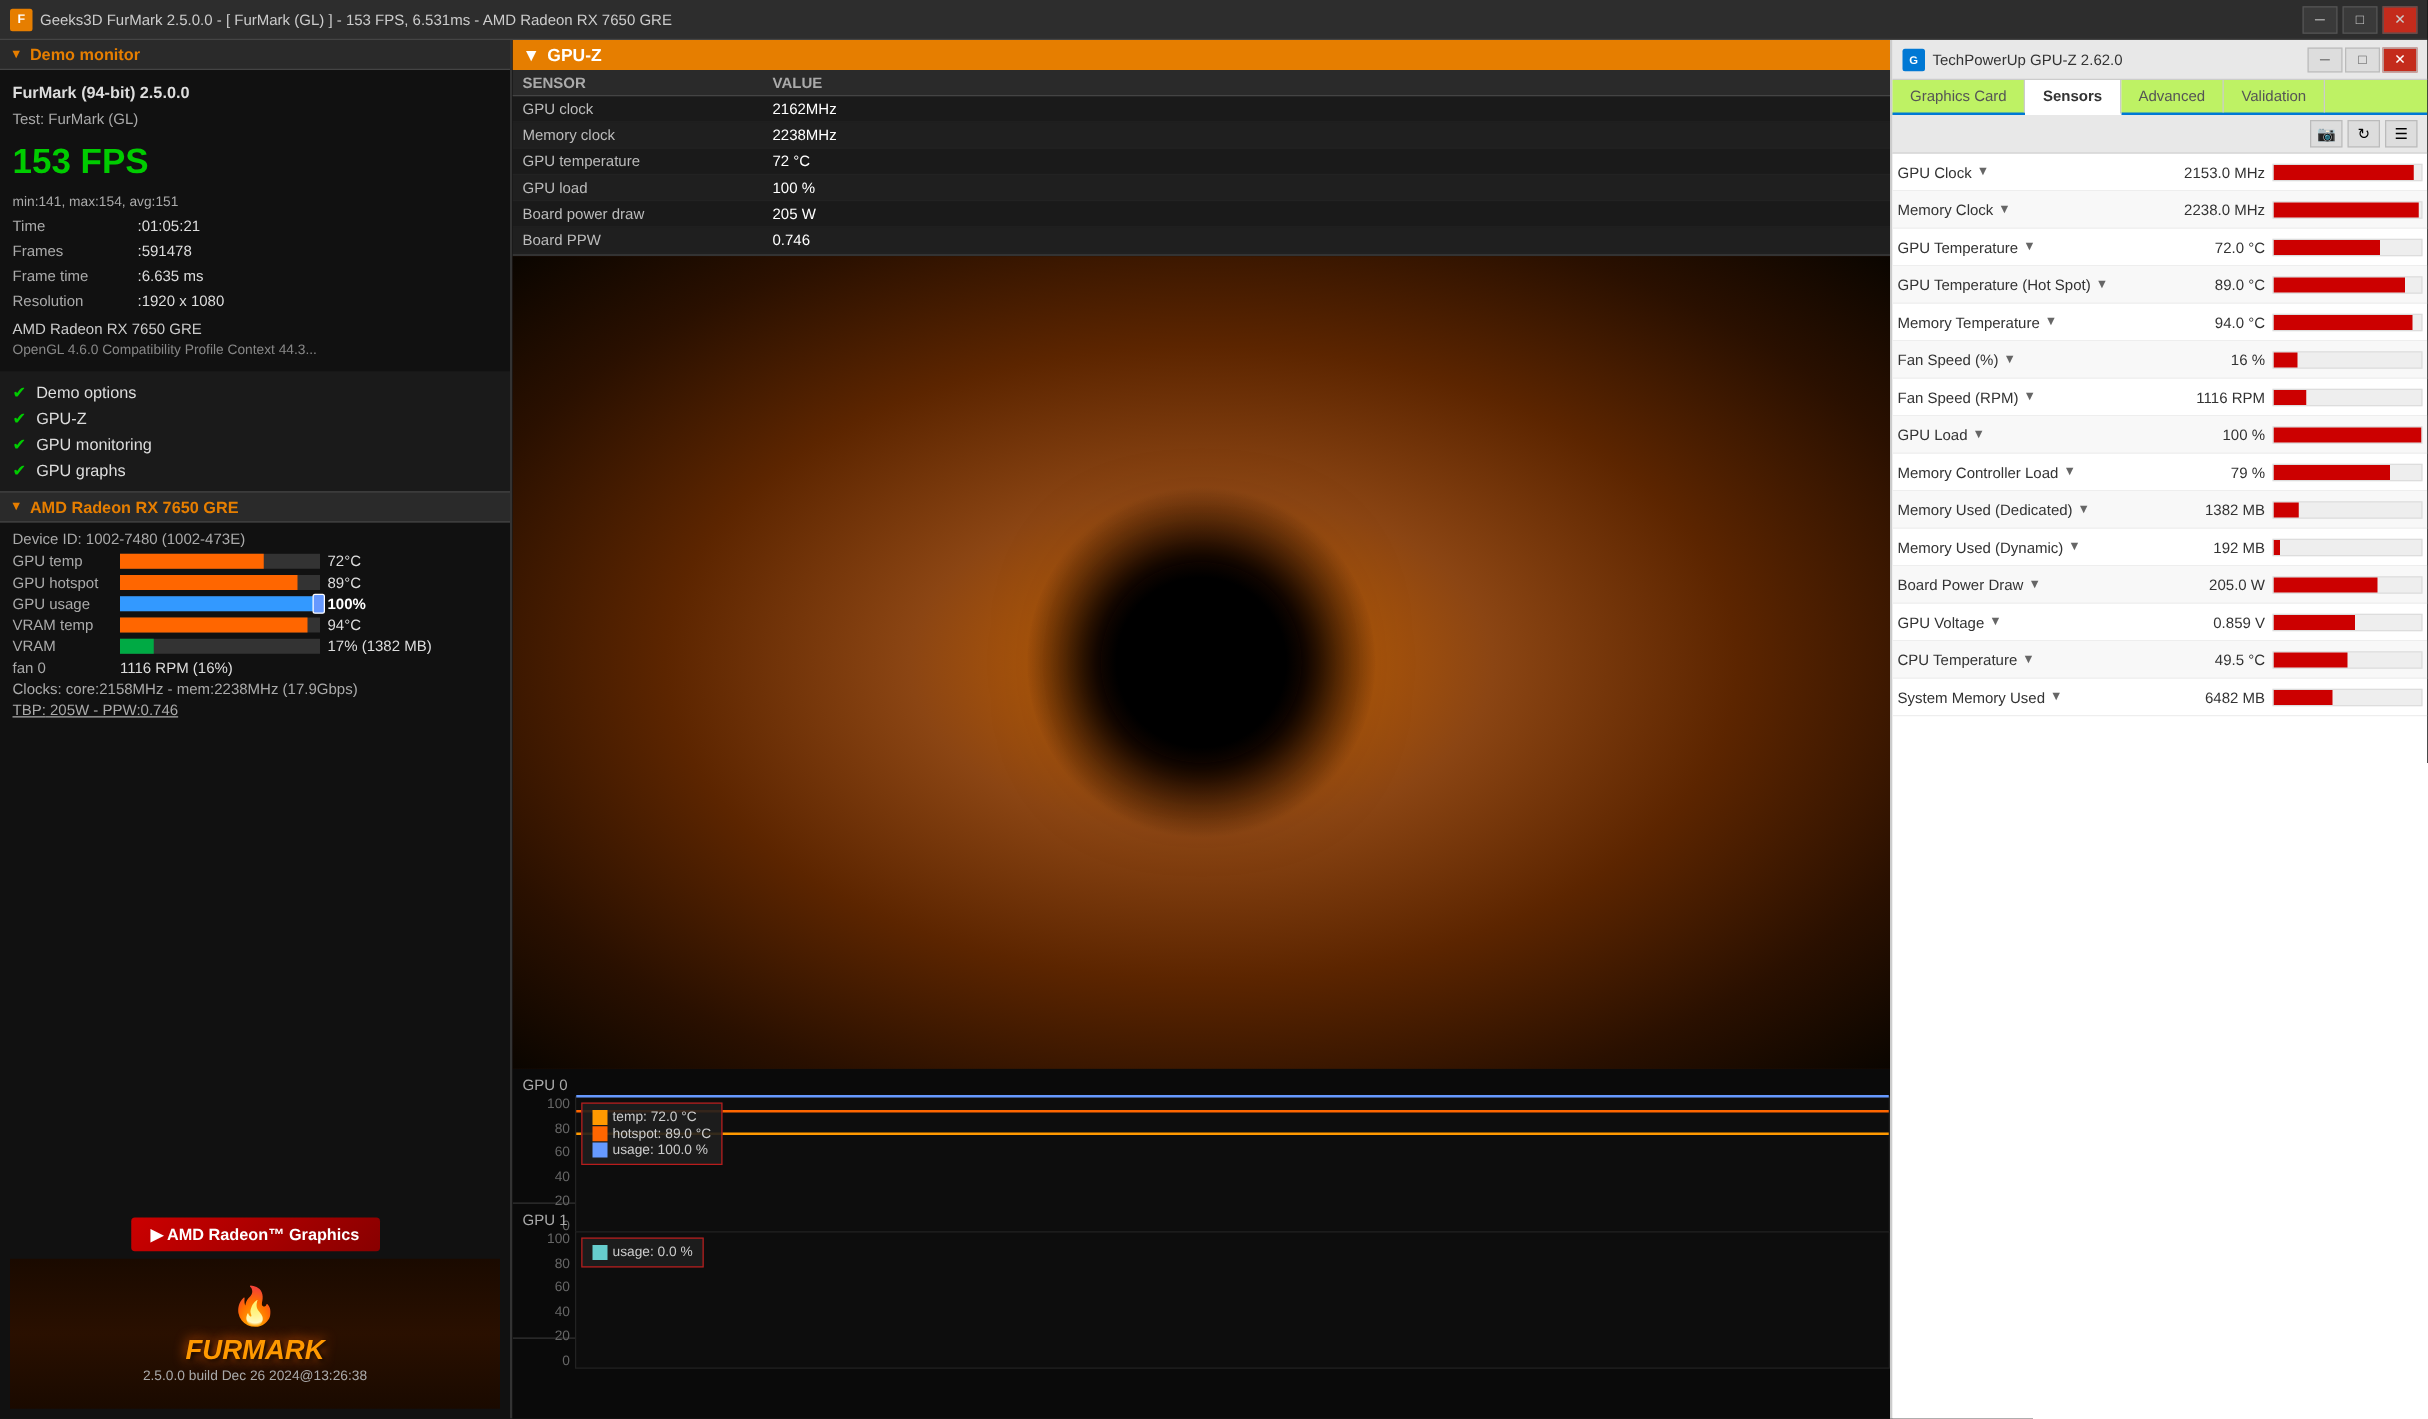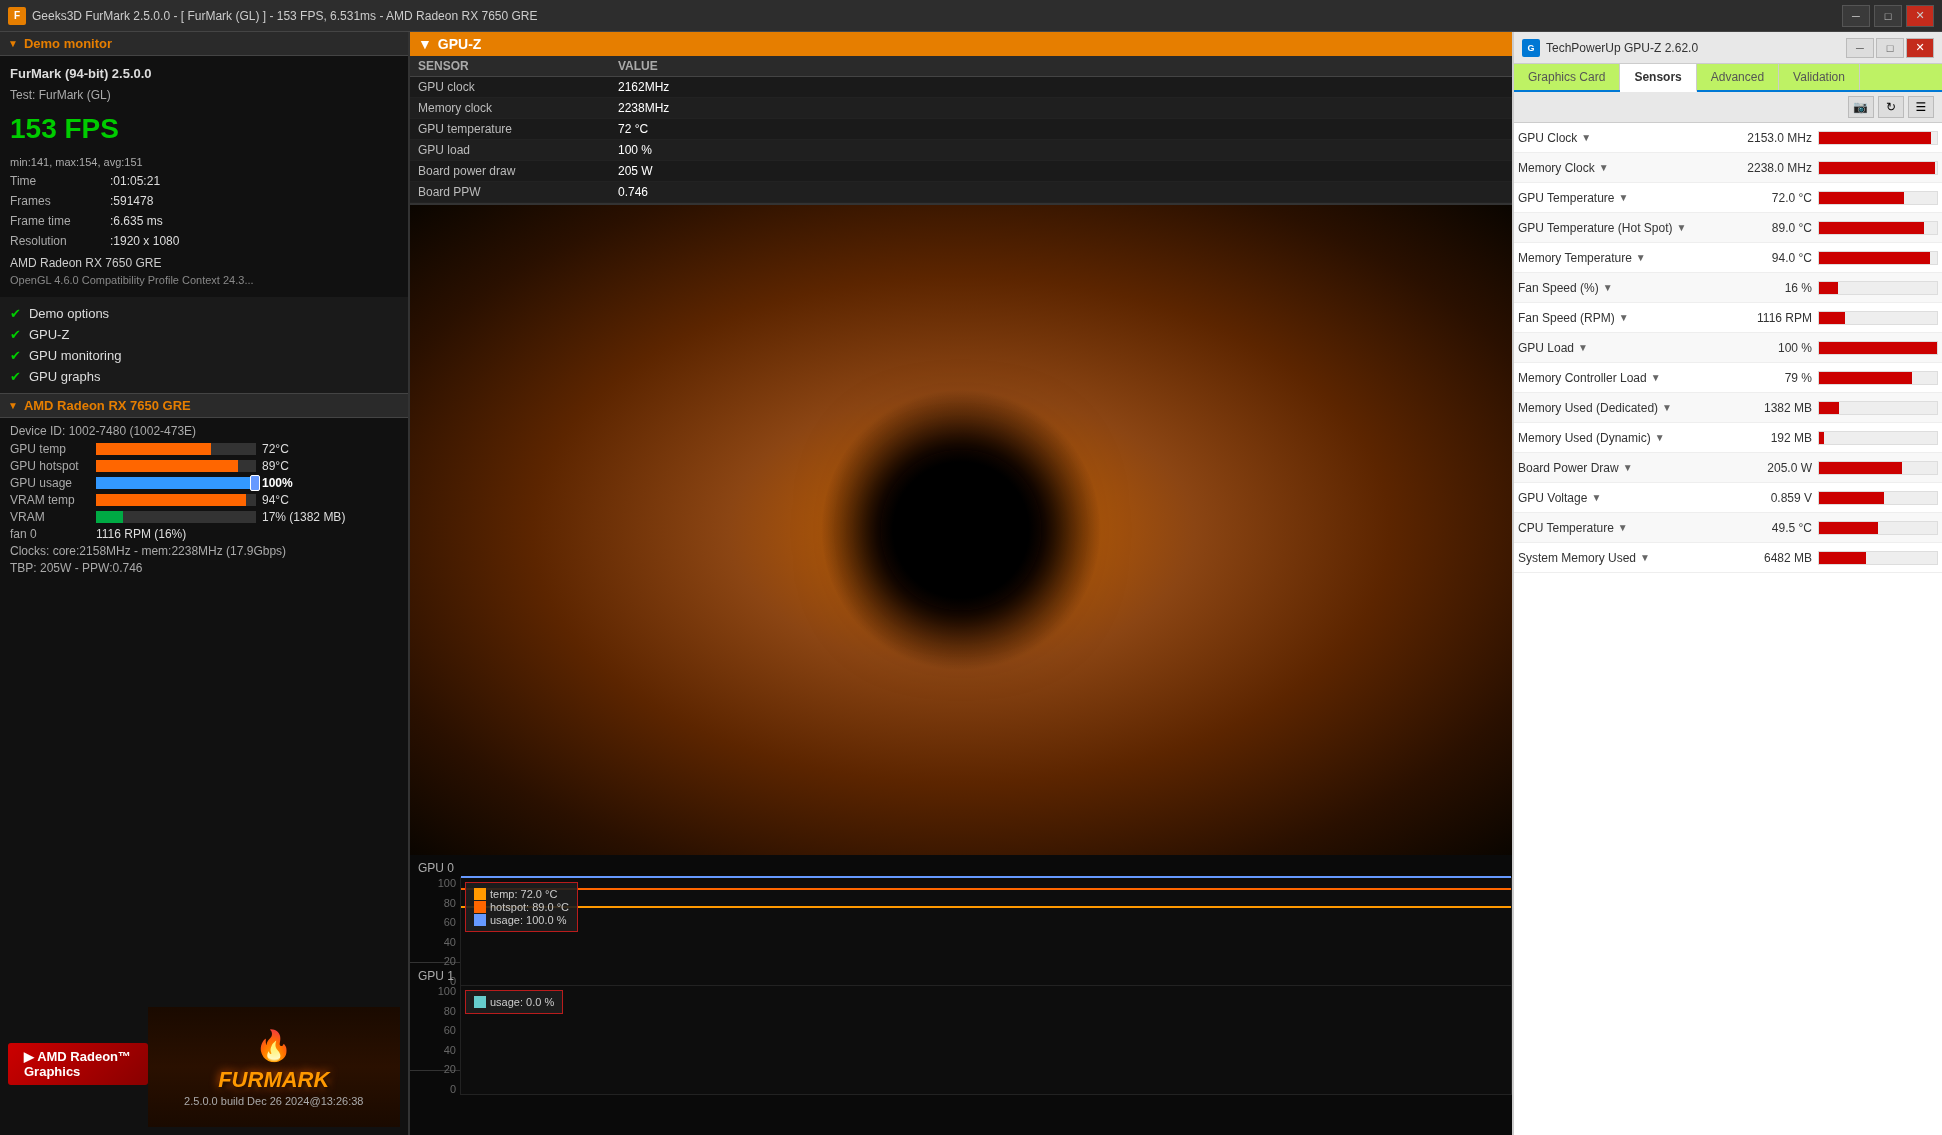--- a/index.html
+++ b/index.html
@@ -180,27 +180,28 @@
 
     .clocks-row {
       color: #aaa;
       font-size: 12px;
       margin: 3px 0;
     }
     .tbp-row {
       color: #aaa;
       font-size: 12px;
       margin: 3px 0;
+      text-decoration: underline;
     }
 
     .bottom-logo {
       margin-top: auto;
       padding: 8px;
       display: flex;
-      flex-direction: row;
+      flex-direction: column;
       align-items: center;
     }
     .amd-button {
       background: linear-gradient(135deg, #cc0000, #880000);
       color: white;
       padding: 6px 16px;
       font-size: 13px;
       font-weight: bold;
       cursor: pointer;
       border-radius: 3px;
@@ -527,21 +528,21 @@
         <span class="info-label">Frame time</span>
         <span>: </span>
         <span class="info-value">6.635 ms</span>
       </div>
       <div class="info-row">
         <span class="info-label">Resolution</span>
         <span>: </span>
         <span class="info-value">1920 x 1080</span>
       </div>
       <div style="margin-top:4px; color:#ccc; font-size:12px;">AMD Radeon RX 7650 GRE</div>
-      <div style="color:#888; font-size:11px;">OpenGL 4.6.0 Compatibility Profile Context 24.3...</div>
+      <div style="color:#888; font-size:11px;">OpenGL 4.6.0 Compatibility Profile Context 44.3...</div>
     </div>
 
     <div class="menu-items">
       <div class="menu-item">
         <span class="check">✔</span>
         <span>Demo options</span>
       </div>
       <div class="menu-item">
         <span class="check">✔</span>
         <span>GPU-Z</span>

